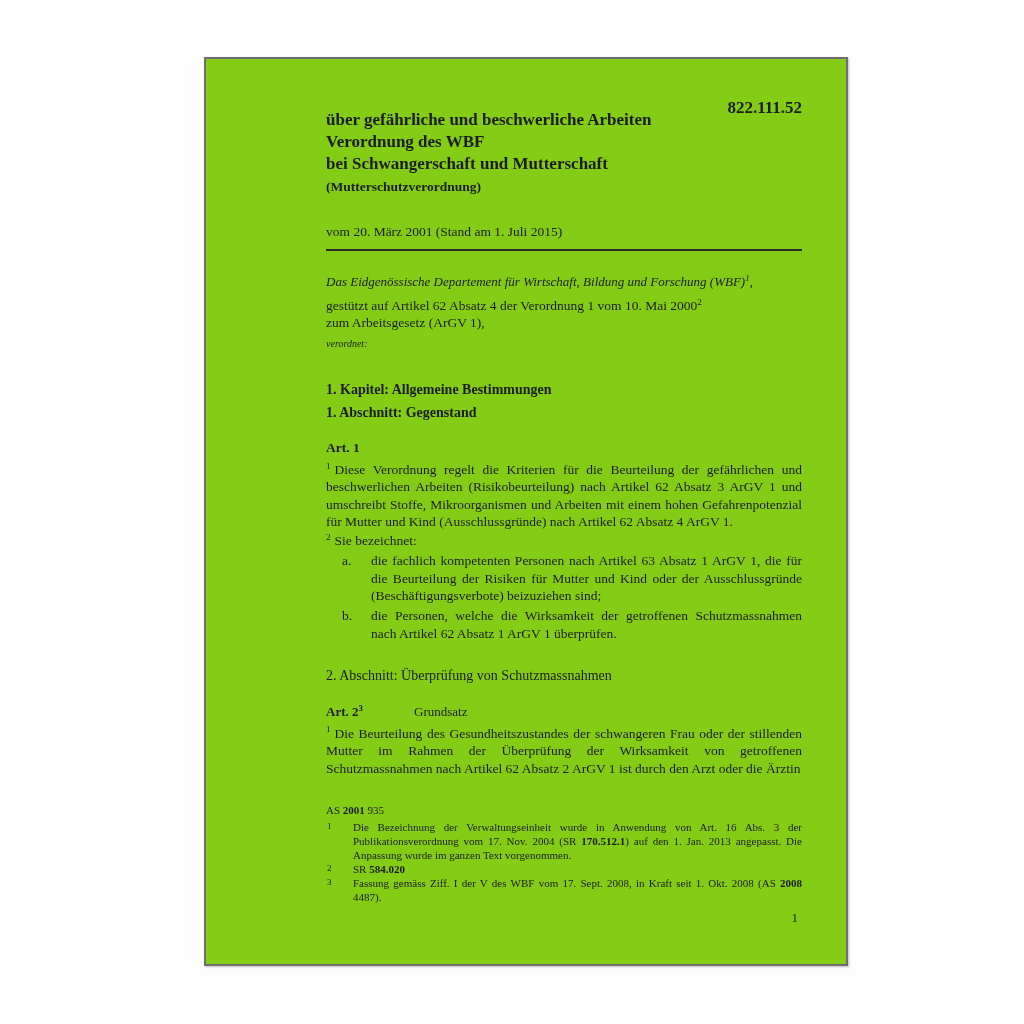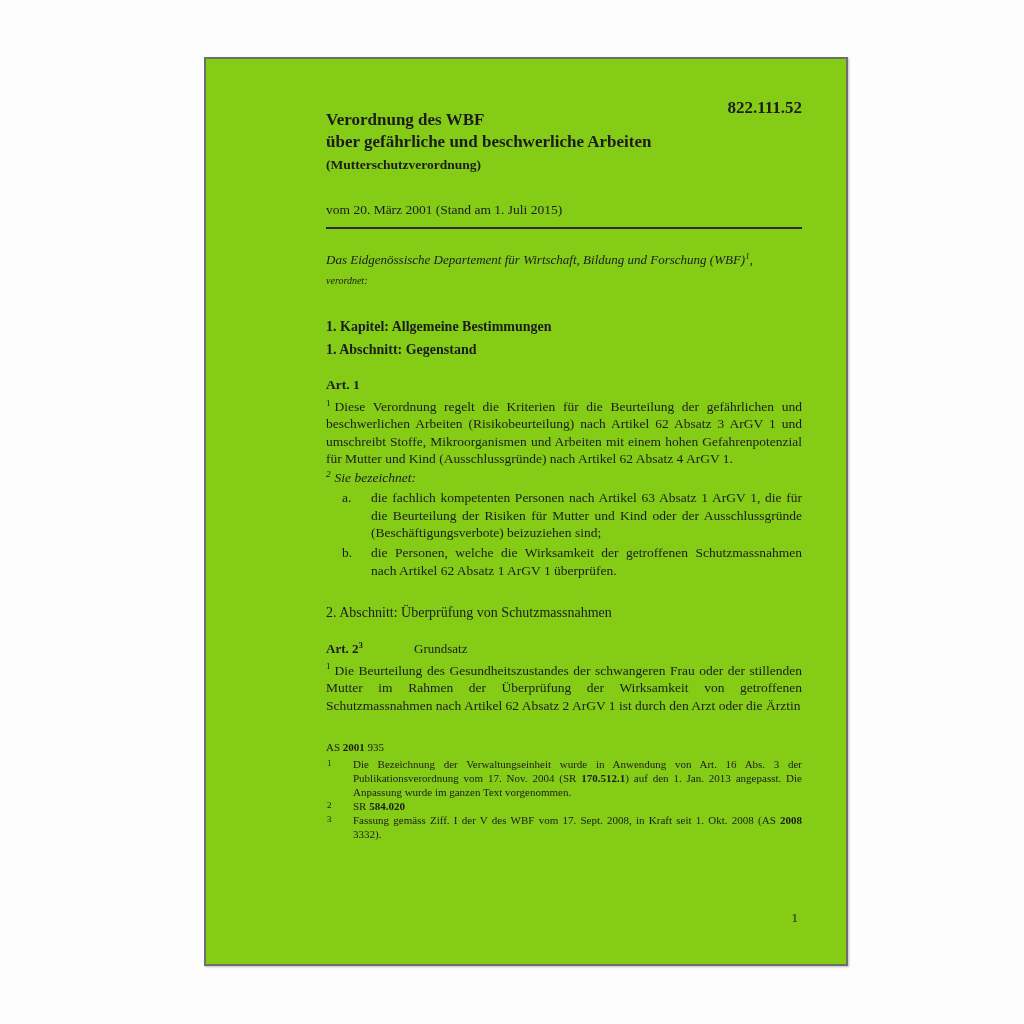--- a/index.html
+++ b/index.html
@@ -35,21 +35,21 @@
 
   .chapter-heading { margin-top: 29px; font-size: 14px; line-height: 18px; font-weight: bold; }
   .section-heading-1 { margin-top: 5px; font-size: 14px; line-height: 18px; font-weight: bold; }
   .section-heading-2 { margin-top: 25px; font-size: 14px; line-height: 18px; font-weight: normal; }
 
   .art-label { margin-top: 17px; font-size: 13.5px; line-height: 17px; font-weight: bold; }
   .art-heading { margin-top: 18px; font-size: 13px; line-height: 17px; }
   .art-heading .lbl { display: inline-block; width: 88px; font-weight: bold; }
 
   .para { margin-top: 5px; font-size: 13.5px; line-height: 17.3px; text-align: justify; }
-  .para-tight { margin-top: 2px; font-size: 13.5px; line-height: 17.3px; font-style: italic; }
+  .para-tight { margin-top: 2px; font-size: 13.5px; line-height: 17.3px; }
   .pmark { margin-right: 4px; }
 
   .list { margin-top: 3px; }
   .list-item { position: relative; padding-left: 45px; margin-top: 3px;
                font-size: 13.5px; line-height: 17.3px; text-align: justify; }
   .list-item .li-label { position: absolute; left: 16px; top: 0; }
 
   .footnotes { margin-top: 26px; font-size: 11px; line-height: 14px; }
   .fn-source { margin-bottom: 3px; }
   .fn-row { position: relative; padding-left: 27px; text-align: justify; }
@@ -59,32 +59,37 @@
 </style>
 </head>
 <body>
 
 <div class="page">
   <div class="content">
 
     <div class="law-number">822.111.52</div>
 
     <div class="title">
+      <div>über gefährliche und beschwerliche Arbeiten</div>
       <div>Verordnung des WBF</div>
-      <div>über gefährliche und beschwerliche Arbeiten</div>
+      <div>bei Schwangerschaft und Mutterschaft</div>
     </div>
 
     <div class="subtitle">(Mutterschutzverordnung)</div>
 
     <div class="date-line">vom 20. März 2001 (Stand am 1. Juli 2015)</div>
 
     <div class="header-rule"></div>
 
     <div class="preamble-issuer"><span style="font-style: italic;">Das Eidgenössische Departement für Wirtschaft, Bildung und Forschung (WBF)</span><sup>1</sup><span style="font-style: italic;">,</span></div>
 
+    <div class="preamble-basis">
+      <div><span>gestützt auf Artikel 62 Absatz 4 der Verordnung 1 vom 10. Mai 2000</span><sup>2</sup></div>
+      <div>zum Arbeitsgesetz (ArGV 1),</div>
+    </div>
 
     <div class="preamble-enacts">verordnet:</div>
 
     <div class="chapter-heading">1. Kapitel: Allgemeine Bestimmungen</div>
     <div class="section-heading-1">1. Abschnitt: Gegenstand</div>
 
     <div class="art-label">Art. 1</div>
 
     <div class="para"><sup class="pmark">1</sup><span>Diese Verordnung regelt die Kriterien für die Beurteilung der gefährlichen und beschwerlichen Arbeiten (Risikobeurteilung) nach Artikel 62 Absatz 3 ArGV 1 und umschreibt Stoffe, Mikroorganismen und Arbeiten mit einem hohen Gefahrenpotenzial für Mutter und Kind (Ausschlussgründe) nach Artikel 62 Absatz 4 ArGV 1.</span></div>
 
@@ -114,19 +119,19 @@
       <div class="fn-row">
         <span class="fn-marker">1</span>
         <span><span>Die Bezeichnung der Verwaltungseinheit wurde in Anwendung von Art. 16 Abs. 3 der Publikationsverordnung vom 17. Nov. 2004 (SR </span><span style="font-weight: bold;">170.512.1</span><span>) auf den 1. Jan. 2013 angepasst. Die Anpassung wurde im ganzen Text vorgenommen.</span></span>
       </div>
       <div class="fn-row">
         <span class="fn-marker">2</span>
         <span><span>SR </span><span style="font-weight: bold;">584.020</span></span>
       </div>
       <div class="fn-row">
         <span class="fn-marker">3</span>
-        <span><span>Fassung gemäss Ziff. I der V des WBF vom 17. Sept. 2008, in Kraft seit 1. Okt. 2008 (AS </span><span style="font-weight: bold;">2008</span><span> 3332).</span></span>
+        <span><span>Fassung gemäss Ziff. I der V des WBF vom 17. Sept. 2008, in Kraft seit 1. Okt. 2008 (AS </span><span style="font-weight: bold;">2008</span><span> 4487).</span></span>
       </div>
     </div>
   </div>
 
   <div class="page-number">1</div>
 </div>
 
 </body></html>

